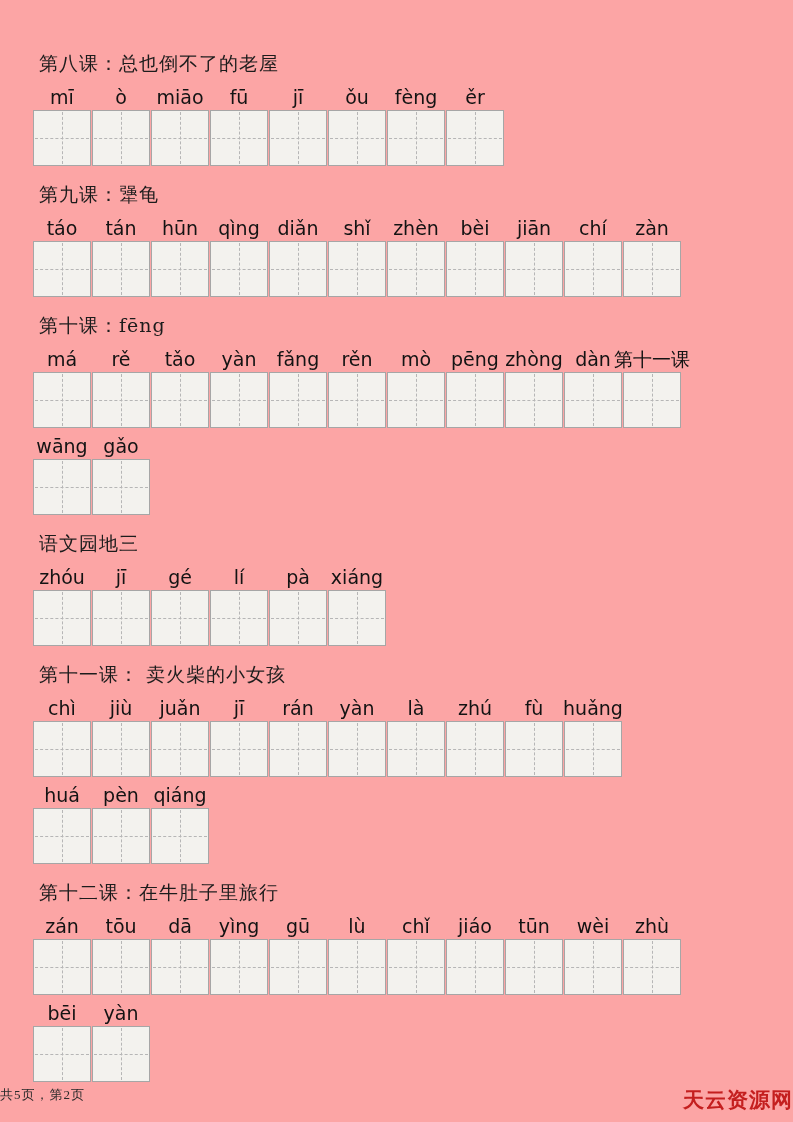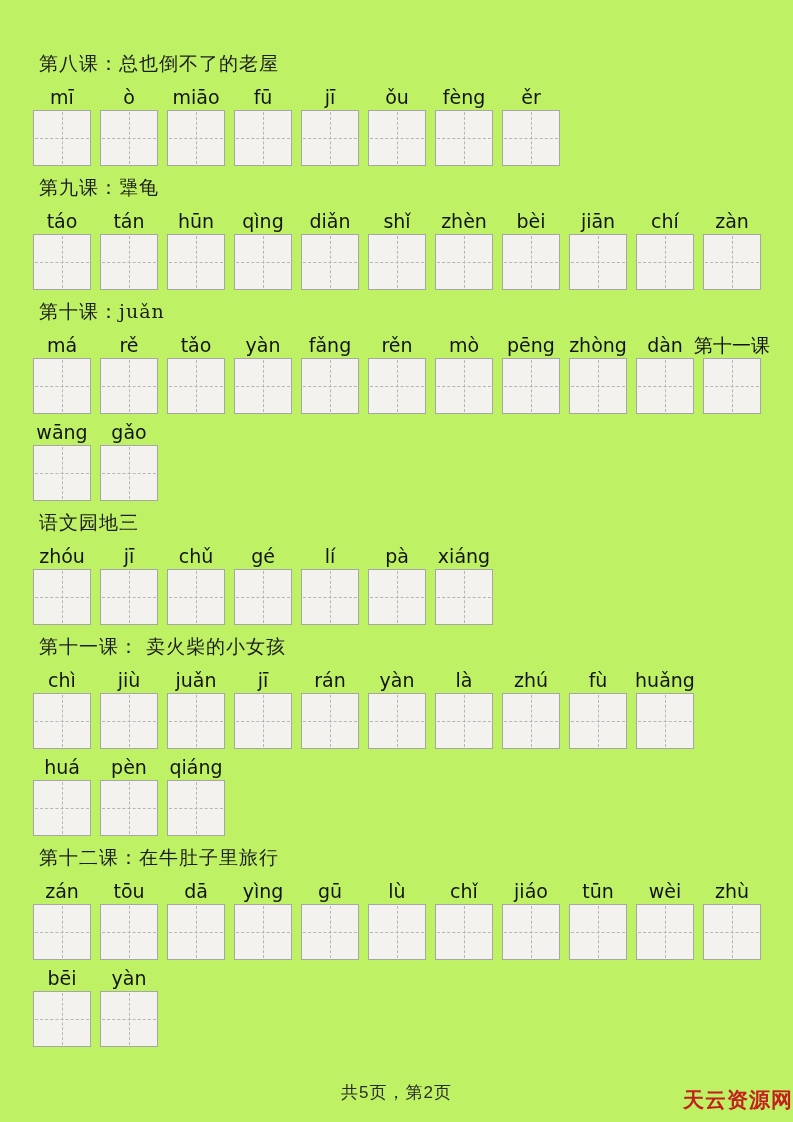--- a/index.html
+++ b/index.html
@@ -4,44 +4,44 @@
 <style>
   html, body {
     margin: 0;
     padding: 0;
     background: #e8e6e2;
   }
   .page {
     position: relative;
     width: 793px;
     height: 1122px;
-    background: #bef264;
+    background: #fca5a5;
     overflow: hidden;
     font-family: "DejaVu Sans", "Liberation Sans", sans-serif;
   }
   .content {
     position: absolute;
     top: 50px;
     left: 33px;
     right: 20px;
   }
-  .section { margin-top: 8px; }
+  .section { margin-top: 15px; }
   .section:first-child { margin-top: 0; }
   .section-title {
     font-family: "DejaVu Serif", "Liberation Serif", serif;
     font-size: 19px;
     line-height: 26px;
     color: #1c1c1c;
     margin: 0 0 10px 6px;
     letter-spacing: 1px;
     white-space: nowrap;
   }
   .row {
     display: flex;
-    gap: 9px;
+    gap: 1px;
     margin-bottom: 7px;
   }
   .row:last-child { margin-bottom: 0; }
   .unit {
     width: 58px;
     flex: 0 0 58px;
     display: flex;
     flex-direction: column;
     align-items: center;
   }
@@ -73,23 +73,23 @@
     left: 1px;
     right: 1px;
     height: 0;
     border-top: 1px dashed #b6b6b6;
   }
   .footer {
     position: absolute;
     left: 0;
     right: 0;
     bottom: 18px;
-    text-align: center;
-    font-family: Liberation Sans, sans-serif;
-    font-size: 17px;
+    text-align: left;
+    font-family: Liberation Serif, serif;
+    font-size: 13px;
     color: #2a2a2a;
     letter-spacing: 1px;
   }
   .watermark {
     position: absolute;
     right: 0px;
     bottom: 8px;
     font-size: 21px;
     font-weight: bold;
     letter-spacing: 1px;
@@ -239,21 +239,21 @@
           <div class="unit">
             <div class="pinyin">zàn</div>
             <div class="cell">
               <div class="vguide"></div>
               <div class="hguide"></div>
             </div>
           </div>
         </div>
       </div>
       <div class="section">
-        <div class="section-title">第十课：juǎn</div>
+        <div class="section-title">第十课：fēng</div>
         <div class="row">
           <div class="unit">
             <div class="pinyin">má</div>
             <div class="cell">
               <div class="vguide"></div>
               <div class="hguide"></div>
             </div>
           </div>
           <div class="unit">
             <div class="pinyin">rě</div>
@@ -348,27 +348,20 @@
         <div class="row">
           <div class="unit">
             <div class="pinyin">zhóu</div>
             <div class="cell">
               <div class="vguide"></div>
               <div class="hguide"></div>
             </div>
           </div>
           <div class="unit">
             <div class="pinyin">jī</div>
-            <div class="cell">
-              <div class="vguide"></div>
-              <div class="hguide"></div>
-            </div>
-          </div>
-          <div class="unit">
-            <div class="pinyin">chǔ</div>
             <div class="cell">
               <div class="vguide"></div>
               <div class="hguide"></div>
             </div>
           </div>
           <div class="unit">
             <div class="pinyin">gé</div>
             <div class="cell">
               <div class="vguide"></div>
               <div class="hguide"></div>

